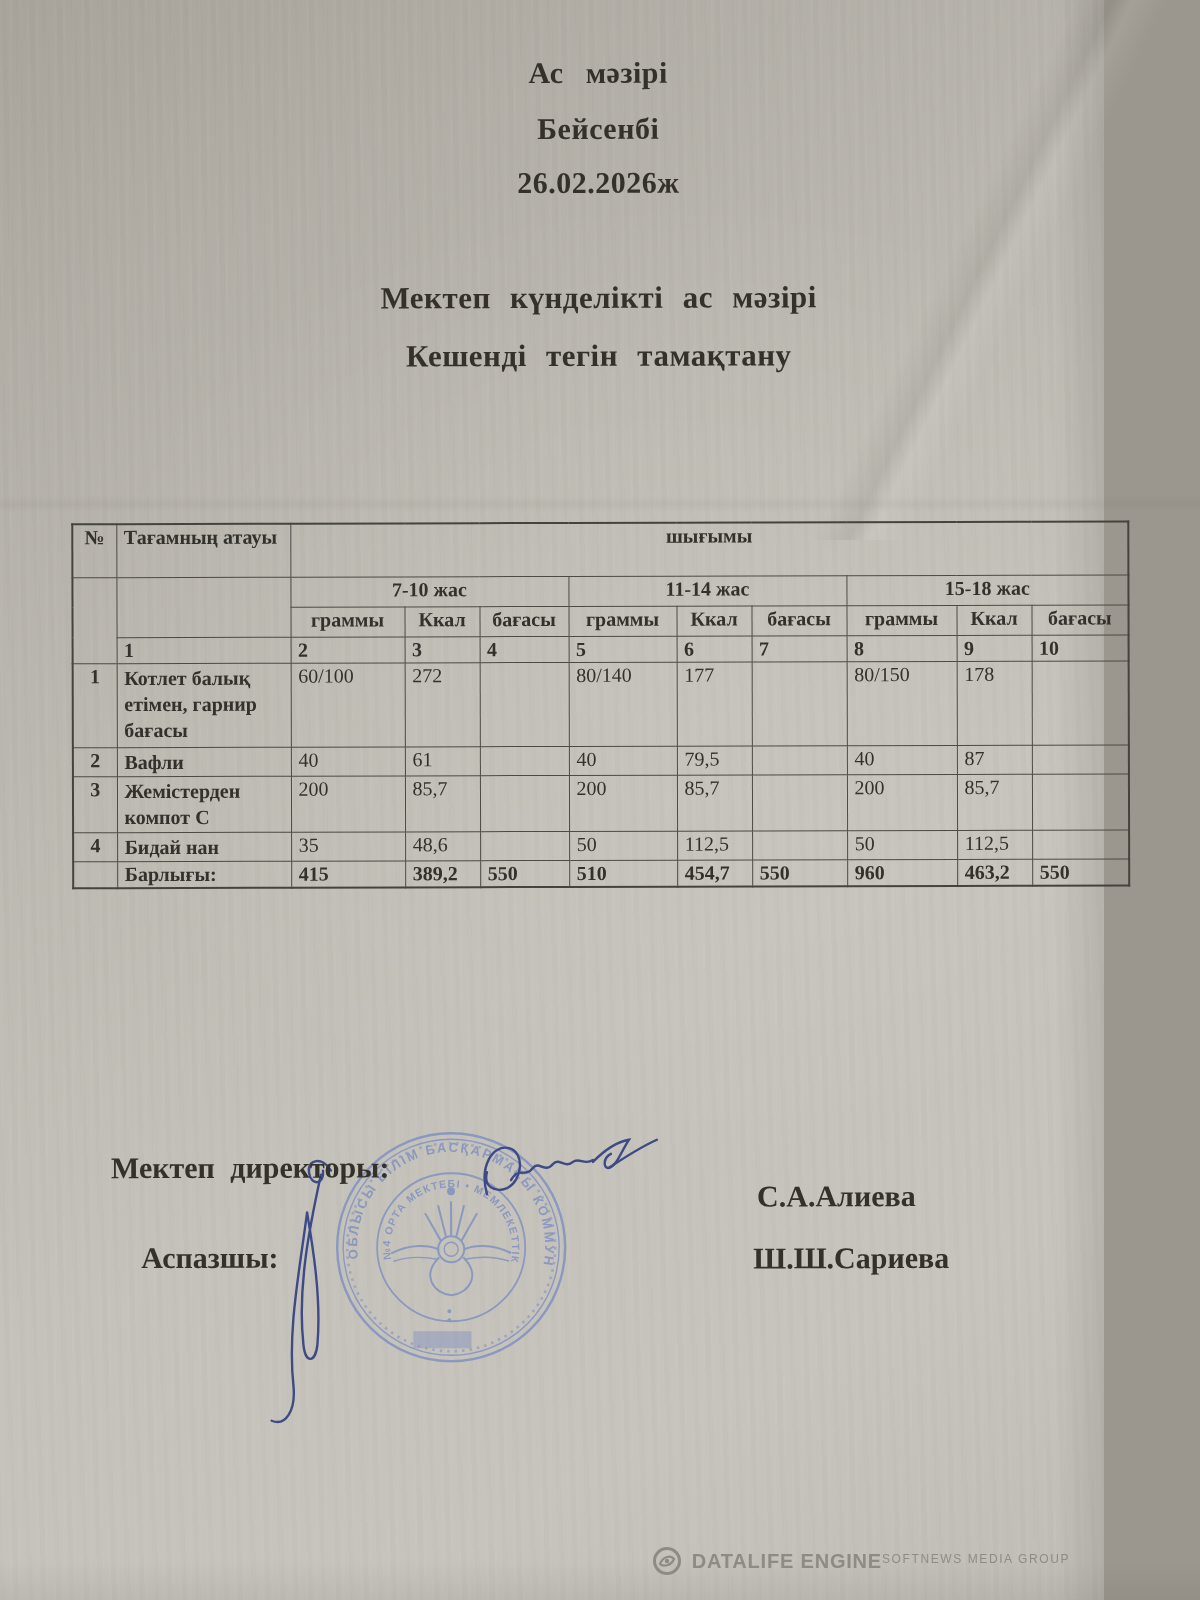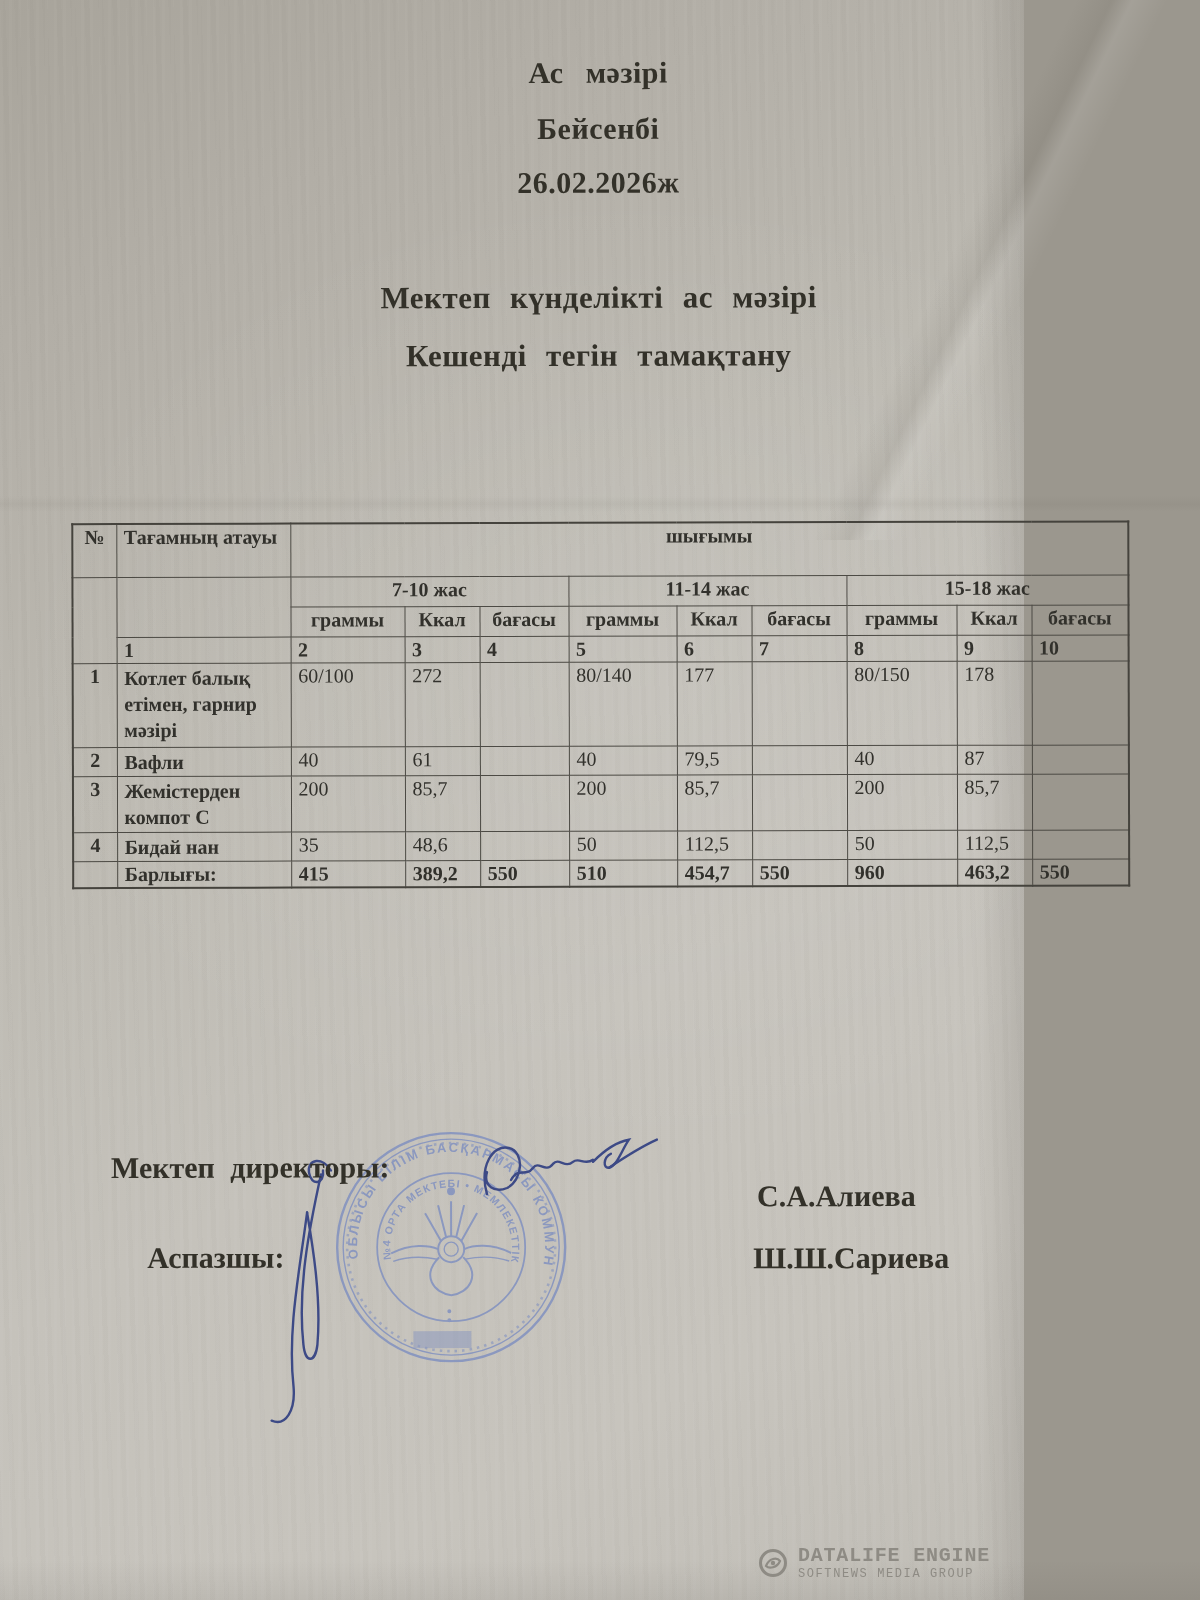--- a/index.html
+++ b/index.html
@@ -1,18 +1,18 @@
 <!DOCTYPE html>
 <html><head>
 <meta charset="utf-8">
 <style>
   html,body{margin:0;padding:0;}
   body{width:1200px;height:1600px;overflow:hidden;background:#9b978e;}
   .paper{
-    position:relative;width:1024px;height:1600px;
+    position:relative;width:1104px;height:1600px;
     background:
       radial-gradient(ellipse 900px 700px at 62% 42%, rgba(255,255,255,0.10), transparent 70%),
       linear-gradient(152deg,#a8a49b 0%,#b2aea6 16%,#bcb9b1 38%,#c5c2bb 62%,#c7c4bd 82%,#c0bdb6 100%);
     font-family:"Liberation Serif","DejaVu Serif",serif;
     color:#2f2e2a;
   }
   .grain{position:absolute;inset:0;pointer-events:none;
     background:
       repeating-linear-gradient(90deg, rgba(255,255,255,0.025) 0 3px, transparent 3px 9px),
       repeating-linear-gradient(88deg, rgba(70,65,58,0.018) 0 5px, transparent 5px 14px);
@@ -46,31 +46,31 @@
   .ctr{text-align:center;}
   .trA{height:53px}.trB{height:30px}.trC{height:30px}.trD{height:22px}
   .r1{height:84px}.r2{height:27px}.r3{height:56px}.r4{height:27px}.rT{height:27px}
   .dishname{font-weight:bold;line-height:26px;}
   .no-cell{font-weight:bold;text-align:center;}
   .tot{font-weight:bold;border-radius:9px;}
   .idx{font-weight:bold;}
 
   .sig-block{position:absolute;font-weight:bold;font-size:30px;color:#333129;word-spacing:8px;}
   .lbl-director{left:110px;top:1150px;}
-  .lbl-cook{left:146px;top:1240px;text-align:center;}
+  .lbl-cook{left:140px;top:1240px;text-align:center;}
   .name-director{left:756px;top:1180px;}
   .name-cook{left:752px;top:1242px;}
 
   .stamp{position:absolute;left:330px;top:1127px;width:240px;height:240px;opacity:0.8;}
   .sig1{position:absolute;left:470px;top:1132px;width:200px;height:95px;}
   .sig2{position:absolute;left:252px;top:1148px;width:120px;height:300px;}
 
   .watermark{position:absolute;right:34px;top:1545px;display:flex;align-items:center;gap:9px;
     font-family:"Liberation Sans","DejaVu Sans",sans-serif;color:#8e8b84;}
-  .wm-text{display:flex;flex-direction:column;line-height:1.05;font-family:Liberation Mono, monospace;}
+  .wm-text{display:flex;line-height:1.05;}
   .wm-1{font-size:20px;font-weight:bold;letter-spacing:0.8px;}
   .wm-2{font-size:12px;letter-spacing:1.6px;margin-top:2px;}
 </style>
 </head>
 <body>
 
 <div class="paper">
   <div class="grain"></div>
   <div class="crease-tr"></div>
   <div class="crease-h"></div>
@@ -132,21 +132,21 @@
         <td class="idx">5</td>
         <td class="idx">6</td>
         <td class="idx">7</td>
         <td class="idx">8</td>
         <td class="idx">9</td>
         <td class="idx">10</td>
       </tr>
 
       <tr class="r1">
         <td class="no-cell">1</td>
-        <td class="dishname">Котлет балық етімен, гарнир мәзірі</td>
+        <td class="dishname">Котлет балық етімен, гарнир бағасы</td>
         <td>60/100</td>
         <td>272</td>
         <td></td>
         <td>80/140</td>
         <td>177</td>
         <td></td>
         <td>80/150</td>
         <td>178</td>
         <td></td>
       </tr>

